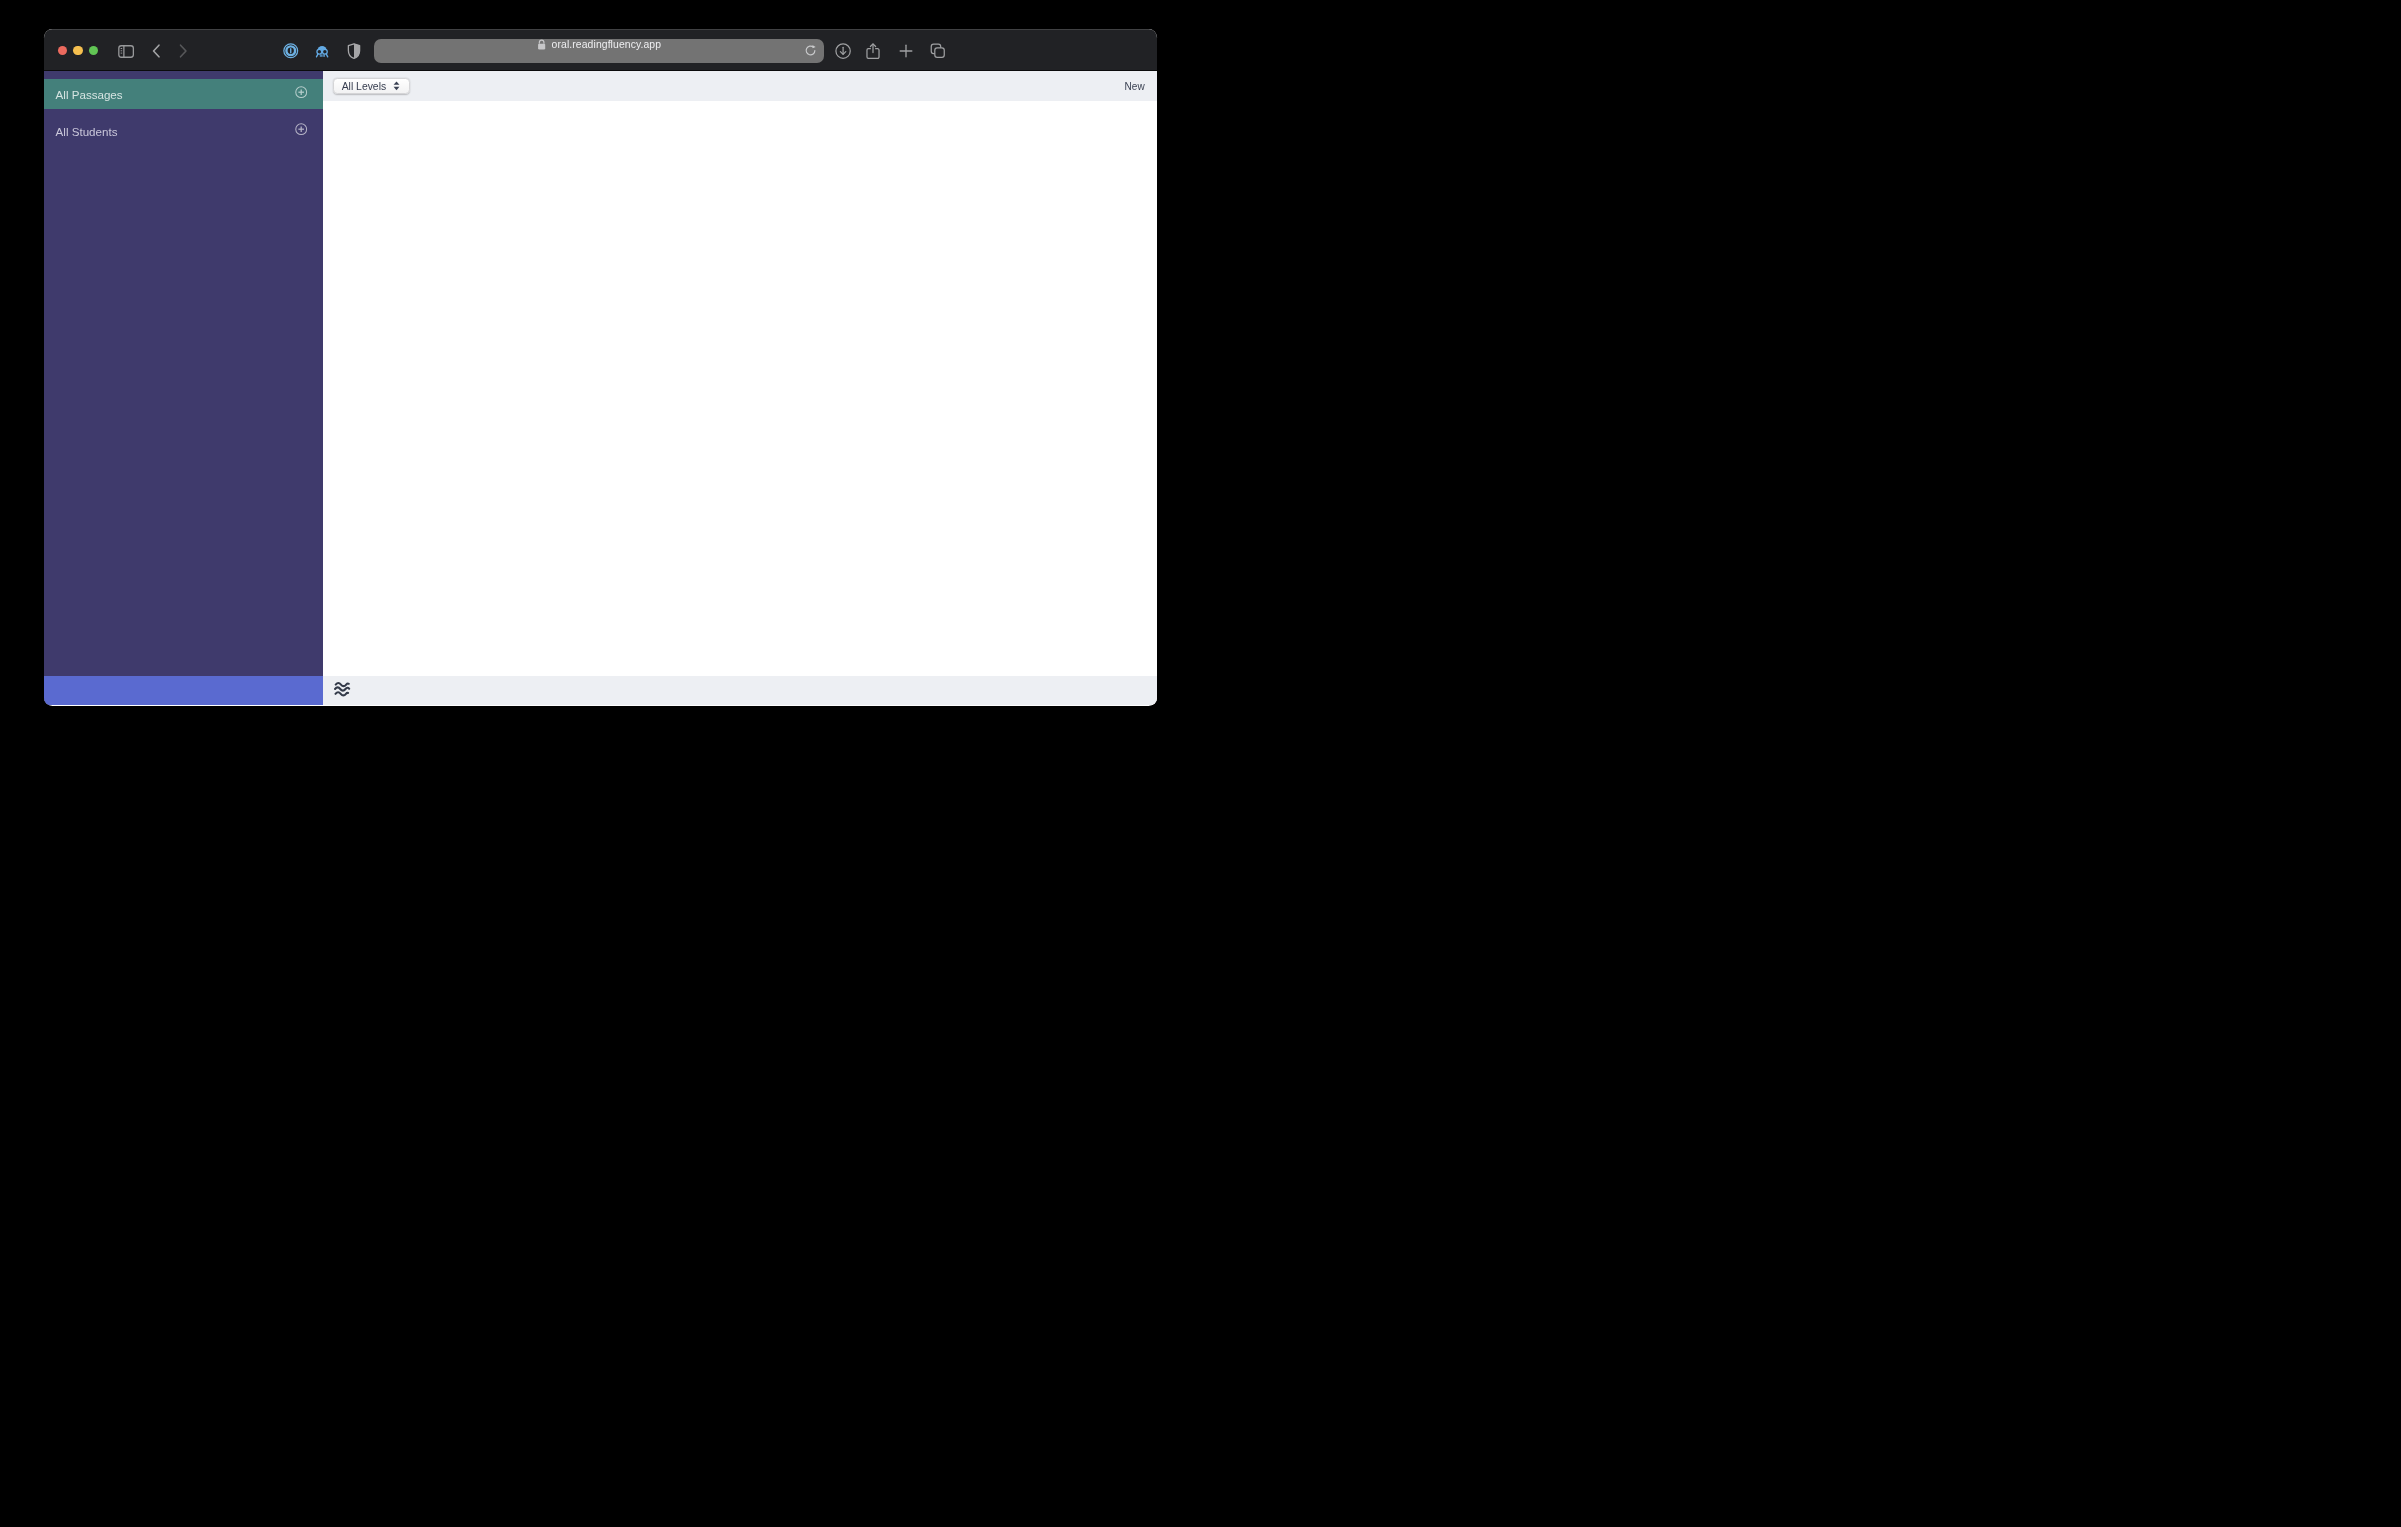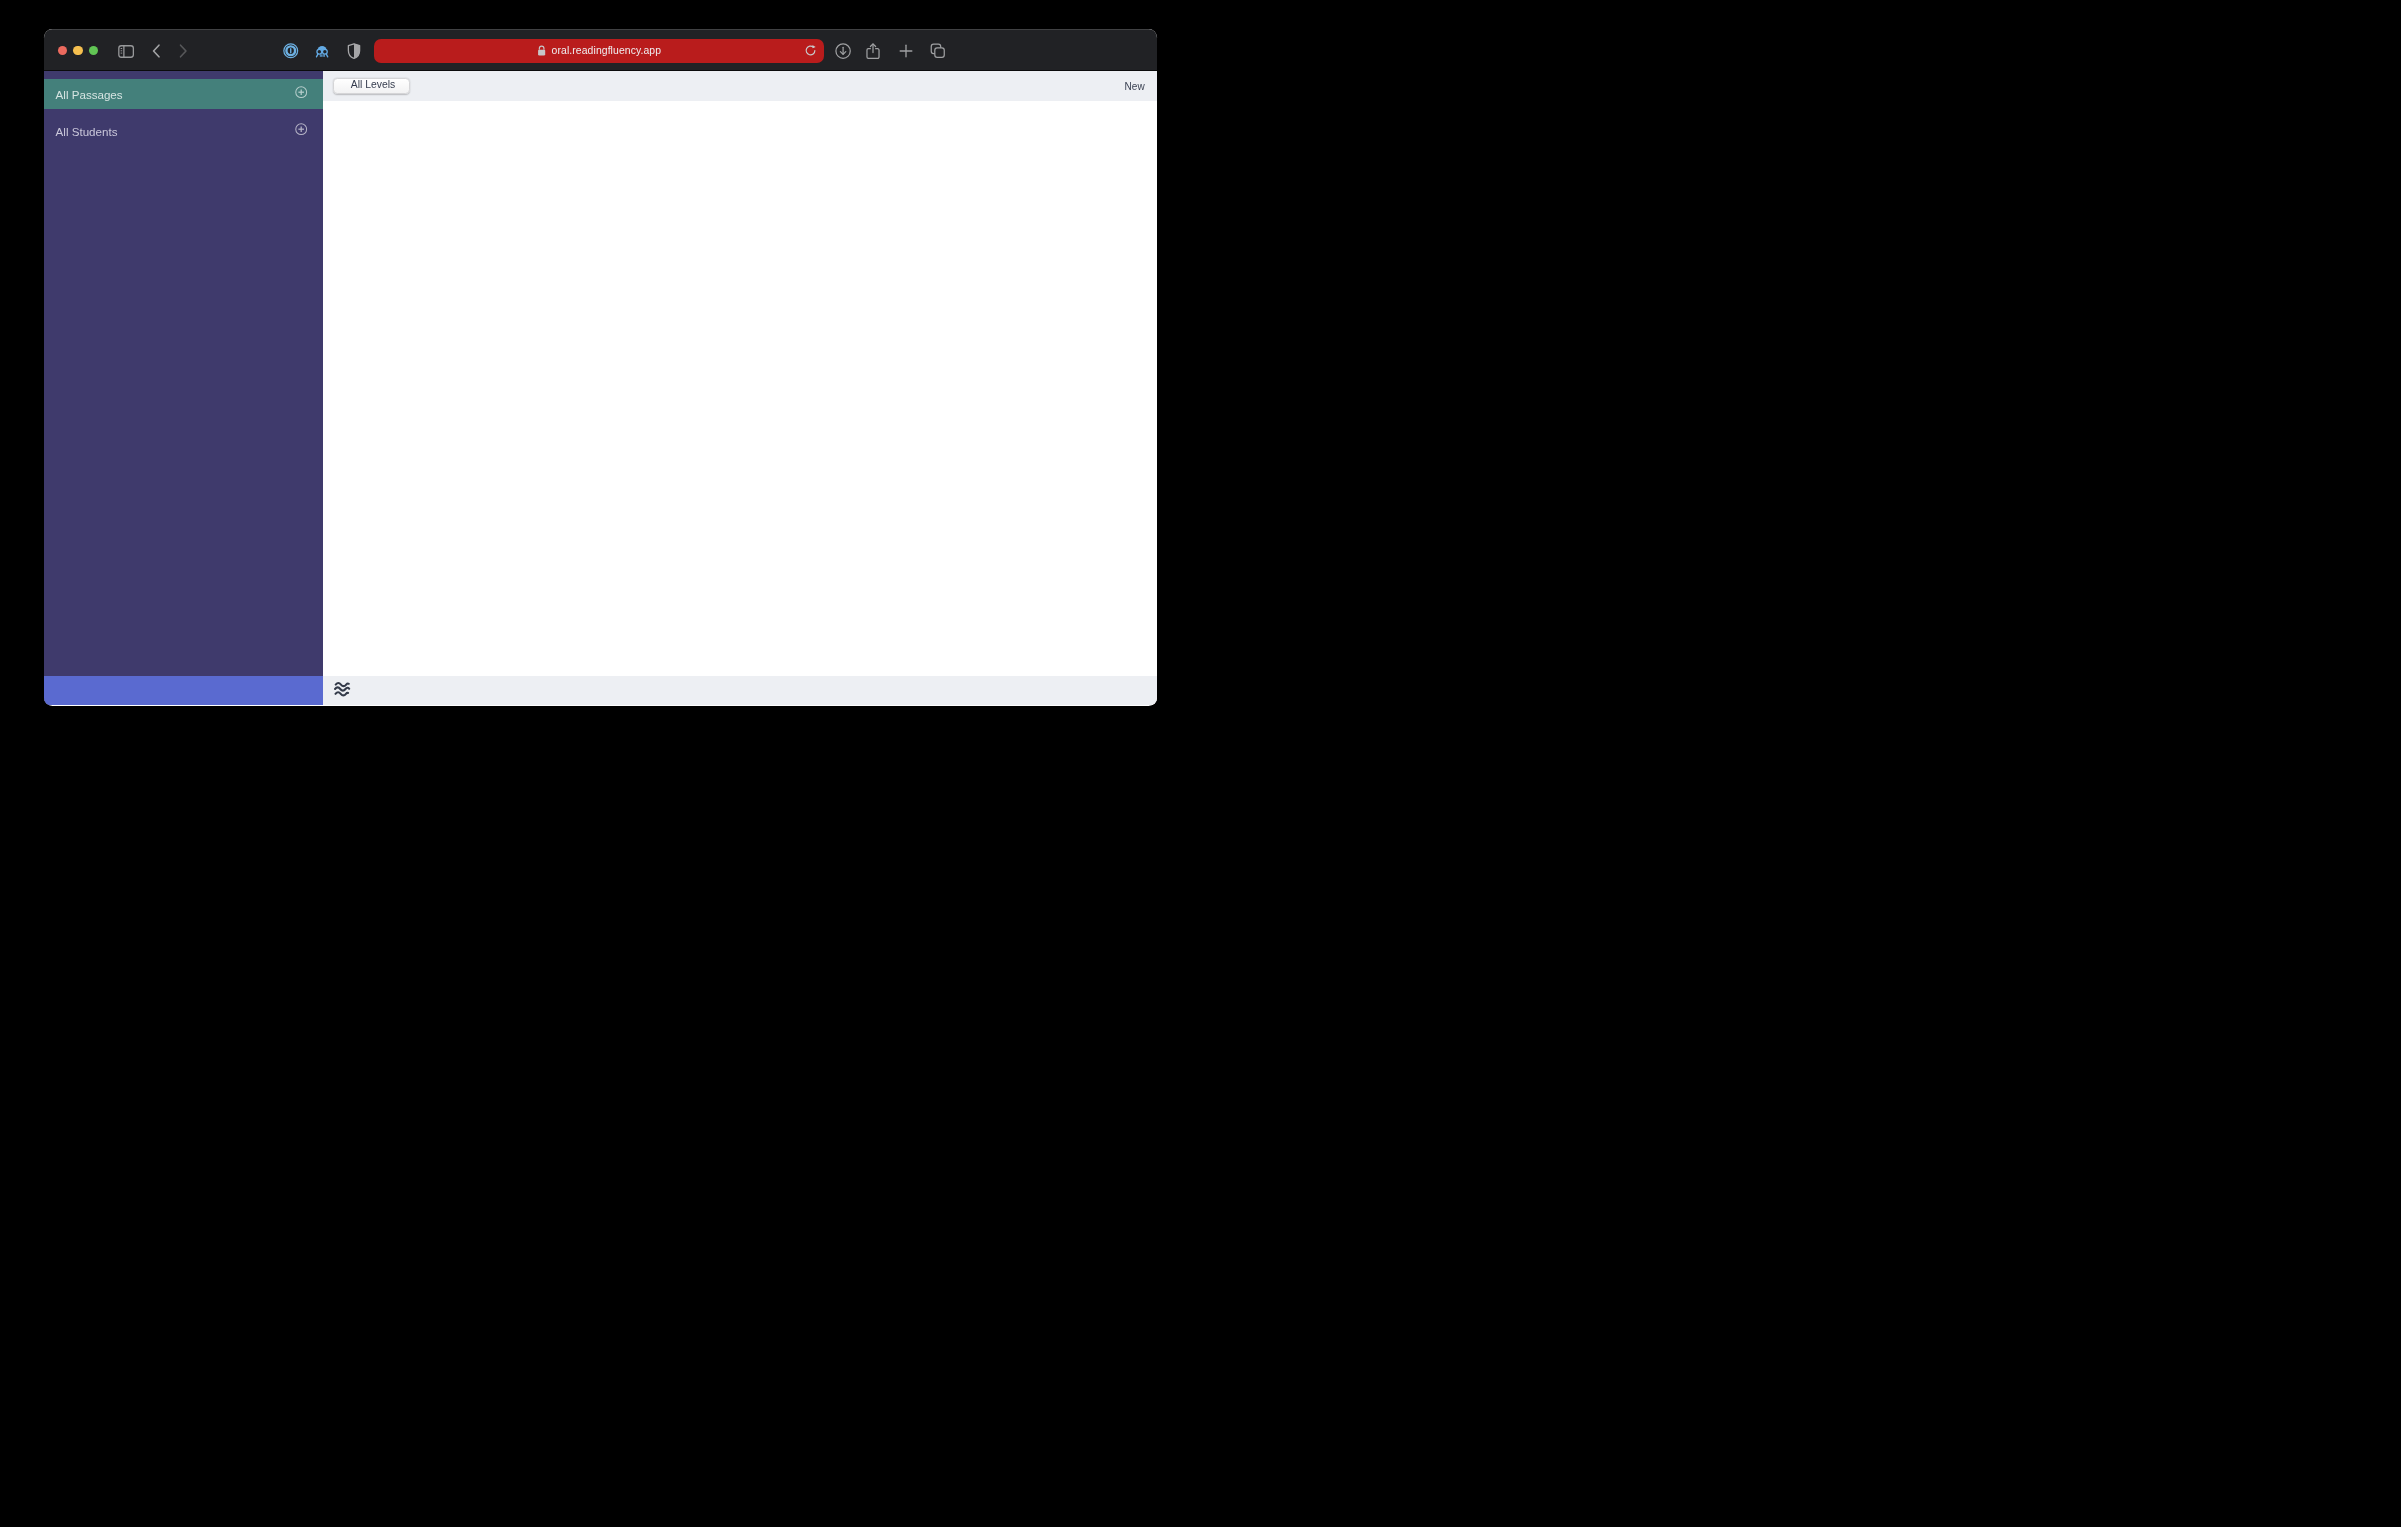--- a/index.html
+++ b/index.html
@@ -28,21 +28,21 @@
   .i-fwd     { left:134px; width:10.8px; }
   .i-1p      { left:239px; width:15.5px; }
   .i-oct     { left:270px; width:16.2px; }
   .i-shield  { left:303px; width:14.7px; }
   .i-dl      { left:791px; width:16.2px; }
   .i-share   { left:822px; width:14.7px; }
   .i-plus    { left:855px; width:14px; }
   .i-tabs    { left:886px; width:15.5px; }
 
   .url-field { position:absolute; left:330px; top:8.5px; width:450px; height:24px;
-    background:#b91c1c; border-radius:7px; display:flex; align-items:center;
+    background:#737373; border-radius:7px; display:flex; align-items:flex-start;
     justify-content:center; gap:5.4px; }
   .url-text { color:#efeff1; font-size:10.4px; font-weight:500; letter-spacing:0.1px; }
   .url-reload { position:absolute; right:7px; top:5.4px; }
 
   
   .appbody { position:relative; display:flex; height:634px; }
 
   .sidebar { position:relative; width:279px; background:var(--sidebar-purple,#3f3a6c);
     flex:0 0 279px; }
   .side-row { height:30px; display:flex; align-items:center;
@@ -54,21 +54,21 @@
   .side-row .add { margin-left:auto; opacity:.62; }
   .sidebar-footer { position:absolute; left:0; right:0; bottom:0; height:29px;
     background:var(--footer-blue,#5a6ad0); }
 
   .main { position:relative; flex:1; background:#fff; display:flex; flex-direction:column; }
   .main-toolbar { height:30px; background:var(--toolbar-gray,#edeff3);
     display:flex; align-items:center; padding:0 12.4px 0 10px; }
   .select { height:16.2px; min-width:77px; display:flex; align-items:center;
     gap:7px; padding:0 4.6px 0 7.7px; border-radius:4.3px;
     background:linear-gradient(#ffffff,#f2f2f3); border:0.8px solid #d5d5d7;
-    box-shadow:0 0.4px 1.5px rgba(0,0,0,.22); cursor:default;flex-direction:column; }
+    box-shadow:0 0.4px 1.5px rgba(0,0,0,.22); cursor:default; }
   .select .sel-val { font-size:10.4px; color:#353c4e; }
   .new-btn { margin-left:auto; font-size:10px; color:#3a4152; cursor:default; }
   .content { flex:1; background:#fff; }
   .bottom-bar { height:29px; background:var(--toolbar-gray,#edeff3);
     display:flex; align-items:center; padding-left:10px; }
 </style>
 </head>
 <body>
 
 <div class="stage">

